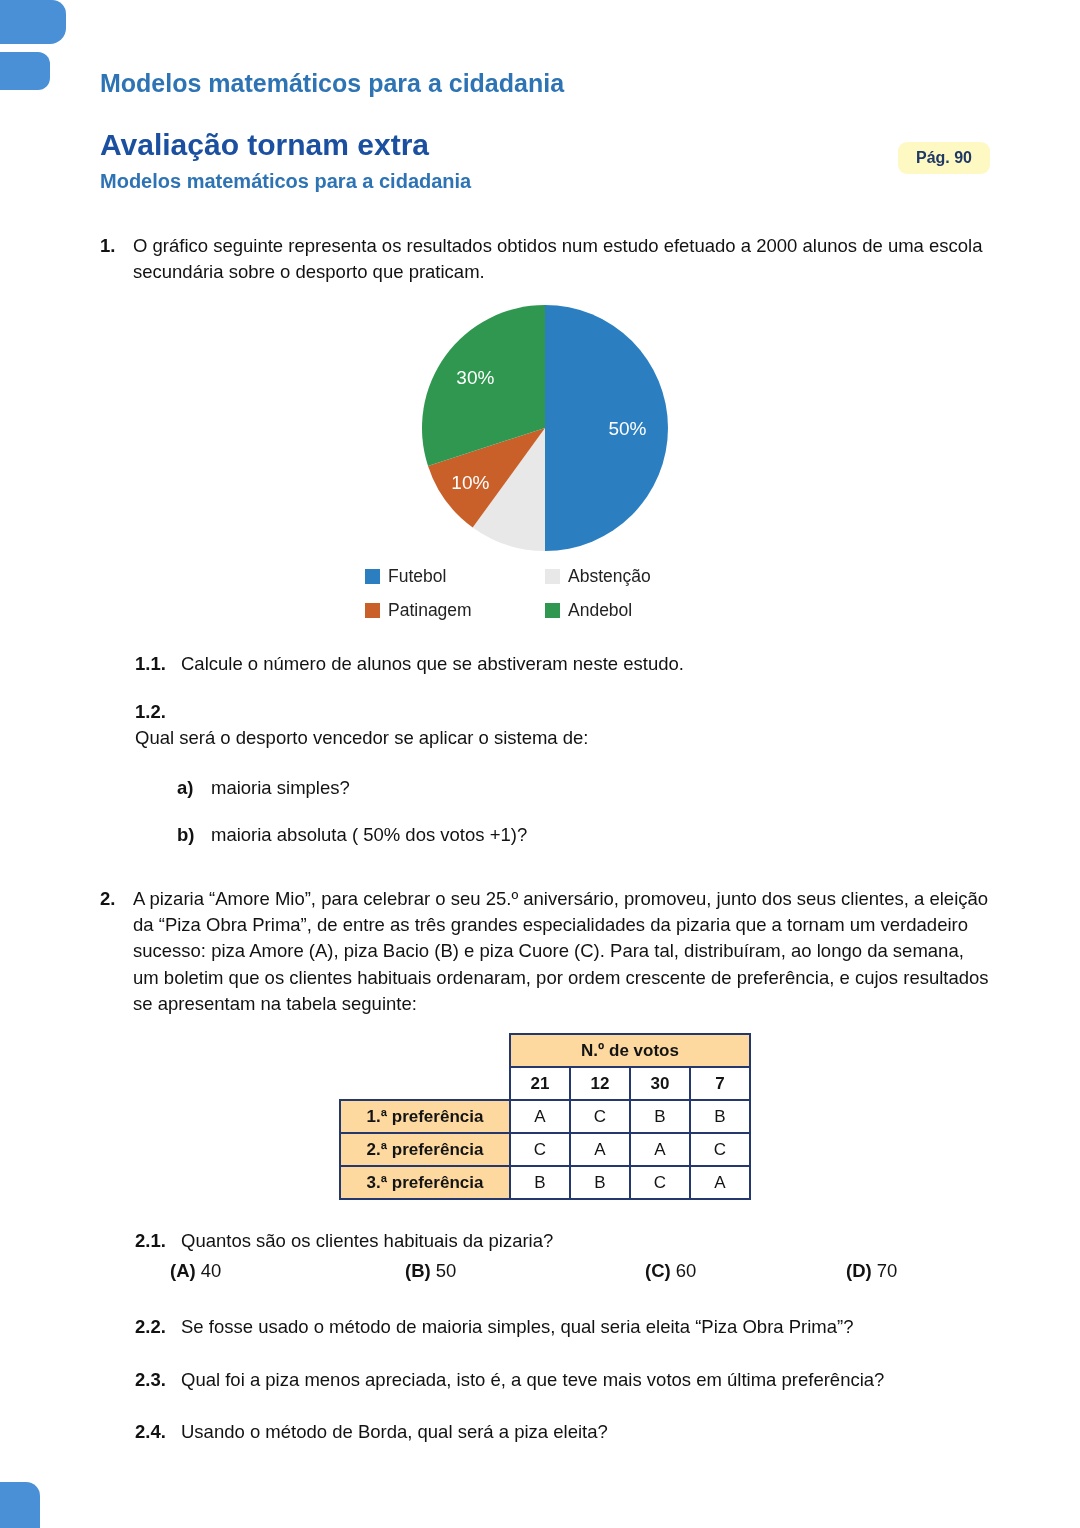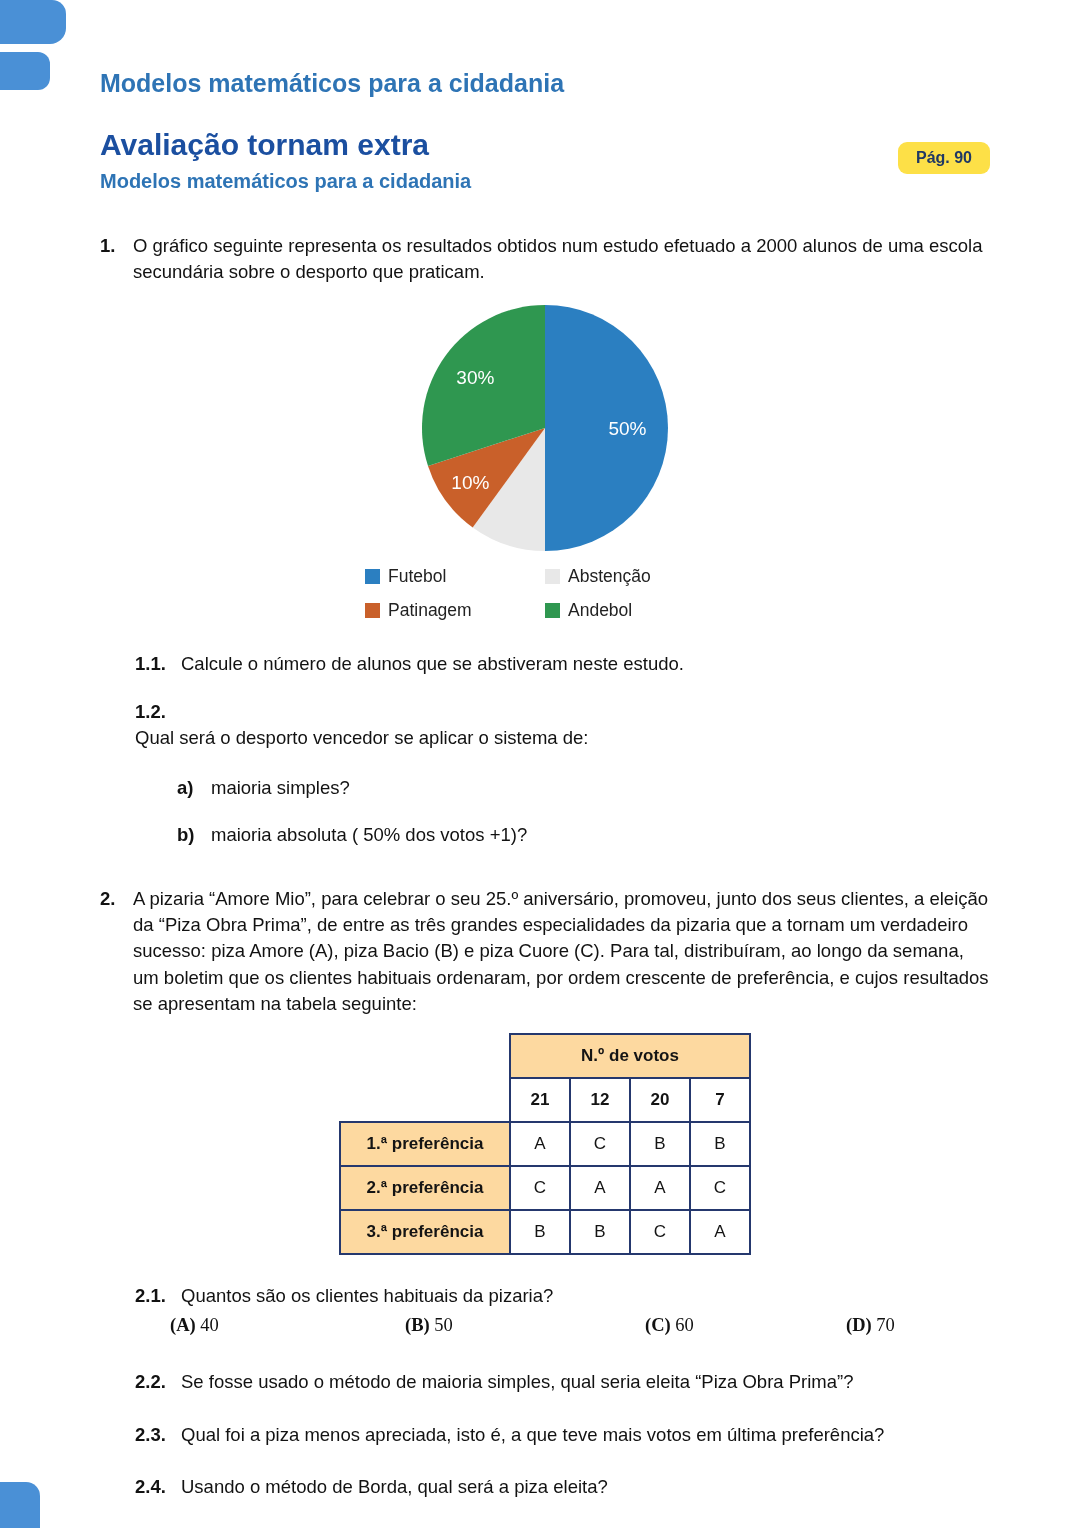--- a/index.html
+++ b/index.html
@@ -14,21 +14,21 @@
   .corner-bottom { position:absolute; left:0; bottom:0; width:40px; height:46px;
                  background:#4a90d6; border-radius:0 14px 0 0; }
 
   .content { position:absolute; left:0; top:0; width:100%; height:100%;
              padding:52px 90px 0 100px;margin-top:17px; }
 
   h1.top-header { font-size:25px; font-weight:700; color:#2e74b5; }
   h2.page-title { margin-top:30px; font-size:30px; font-weight:700; color:#1b4fa0; }
   h3.page-subtitle { margin-top:8px; font-size:20px; font-weight:700; color:#2e74b5; }
 
-  .badge { position:absolute; top:142px; right:90px; background:#fde047;
+  .badge { position:absolute; top:142px; right:90px; background:#fef9c3;
            border-radius:9px; padding:7px 18px; font-size:16px; font-weight:700;
            color:#1f3864; }
 
   
   .q { display:flex; align-items:flex-start; font-size:18.5px; line-height:1.42; color:#121212; }
   .q .num { font-weight:700; flex:none; white-space:nowrap; }
   .lvl1 .num { width:33px; }
   .sub { margin-left:35px; } .sub .num { width:46px; }
   .alpha { margin-left:77px; } .alpha .num { width:34px; }
   .q .txt { flex:1; }
@@ -48,31 +48,31 @@
   svg text.pie-label { fill:#ffffff; font-size:19px;
            font-family:"Liberation Sans", sans-serif; }
   .legend { margin:12px auto 0; display:grid; grid-template-columns:180px 180px;
             row-gap:13px; width:360px; }
   .legend-item { display:flex; align-items:center; gap:8px; font-size:17.5px; color:#222; }
   .legend-swatch { width:15px; height:15px; flex:none; display:inline-block; }
 
   
   table.votes { margin:16px auto 0; border-collapse:collapse; }
   table.votes td { border:2px solid #25386e; text-align:center; vertical-align:middle;
-                   font-size:17px; color:#141414; height:44px; }
+                   font-size:17px; color:#141414; height:33px; }
   table.votes td.blank { border:none; background:transparent; }
   table.votes td.tan { background:#fdd9a0; font-weight:700; }
   table.votes td.thead { width:240px; }
   table.votes td.rowlabel { width:170px; }
   table.votes td.vote { width:60px; background:#ffffff; }
   table.votes td.boldcell { font-weight:700; }
 
   
   .options { position:relative; margin-top:6px; height:28px; font-size:18.5px; color:#121212; }
-  .options .opt { position:absolute; top:0; white-space:nowrap;font-family:Liberation Serif, serif; }
+  .options .opt { position:absolute; top:0; white-space:nowrap; }
   .options .o1 { left:70px; } .options .o2 { left:305px; }
   .options .o3 { left:545px; } .options .o4 { left:746px; }
   .options b { font-weight:700; }
 </style>
 </head>
 <body>
 
 <div class="page">
 
   <div class="corner-bar1"></div>
@@ -148,21 +148,21 @@
     <table class="votes">
       <tbody>
         <tr>
           <td class="blank"></td>
           <td class="tan thead" colspan="4">N.º de votos</td>
         </tr>
         <tr>
           <td class="blank"></td>
           <td class="vote boldcell">21</td>
           <td class="vote boldcell">12</td>
-          <td class="vote boldcell">20</td>
+          <td class="vote boldcell">30</td>
           <td class="vote boldcell">7</td>
         </tr>
         <tr>
           <td class="tan rowlabel">1.ª preferência</td>
           <td class="vote">A</td>
           <td class="vote">C</td>
           <td class="vote">B</td>
           <td class="vote">B</td>
         </tr>
         <tr>

